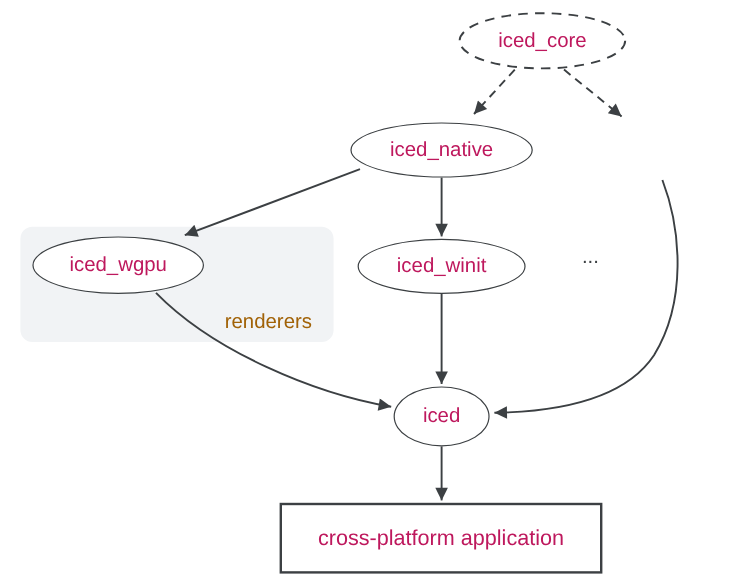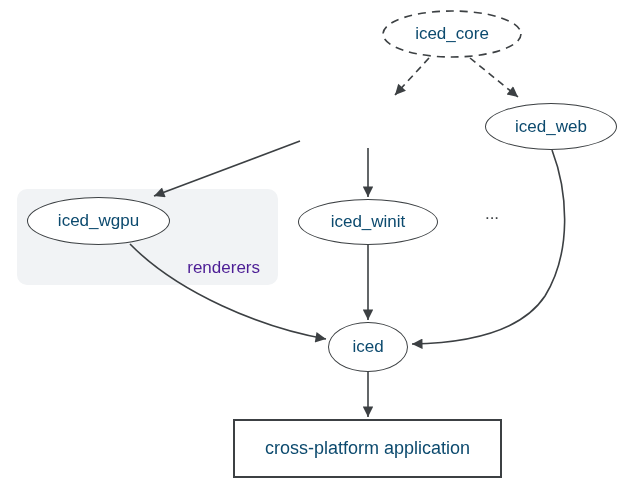--- a/index.html
+++ b/index.html
@@ -16,21 +16,21 @@
     position: absolute;
     background: #f1f3f5;
     border-radius: 10px;
     z-index: 1;
   }
   .group-label {
     position: absolute;
     right: 18px;
     bottom: 7px;
     font-size: 17px;
-    color: #4c1d95;
+    color: #a16207;
     text-align: center;
   }
   .ellipsis {
     position: absolute;
     font-size: 17px;
     color: #3c4043;
     text-align: center;
     width: 48px;
   }
   #edges {
@@ -42,21 +42,21 @@
   .node {
     position: absolute;
     box-sizing: border-box;
     background: #ffffff;
     border: 1.5px solid #3c4043;
     border-radius: 50%;
     display: flex;
     align-items: center;
     justify-content: center;
     font-size: 17px;
-    color: #0c4a6e;
+    color: #be185d;
     z-index: 3;
     white-space: nowrap;
   }
   .node.core-label {
     border: none;
     background: transparent;
   }
   .node.rect {
     border-radius: 0;
     border-width: 2px;
@@ -98,22 +98,22 @@
     <path d="M 368 148 L 368 197" stroke="#3c4043" stroke-width="1.6" fill="none" marker-end="url(#arrow)"></path>
     <path d="M 130 244 C 178 293 262 328 326 339" stroke="#3c4043" stroke-width="1.6" fill="none" marker-end="url(#arrow)"></path>
     <path d="M 368 245 L 368 320" stroke="#3c4043" stroke-width="1.6" fill="none" marker-end="url(#arrow)"></path>
     <path d="M 552 150 C 568 192 572 252 545 296 C 521 332 468 343 412 344" stroke="#3c4043" stroke-width="1.6" fill="none" marker-end="url(#arrow)"></path>
     <path d="M 368 372 L 368 417" stroke="#3c4043" stroke-width="1.6" fill="none" marker-end="url(#arrow)"></path>
   </svg>
 
   <div class="node core-label" id="n-iced-core">
     <span>iced_core</span>
   </div>
-  <div class="node" id="n-iced-web">
-    <span>iced_web</span>
+  <div class="node" id="n-iced-native">
+    <span>iced_native</span>
   </div>
   <div class="node" id="n-iced-wgpu">
     <span>iced_wgpu</span>
   </div>
   <div class="node" id="n-iced-winit">
     <span>iced_winit</span>
   </div>
   <div class="node" id="n-iced">
     <span>iced</span>
   </div>

